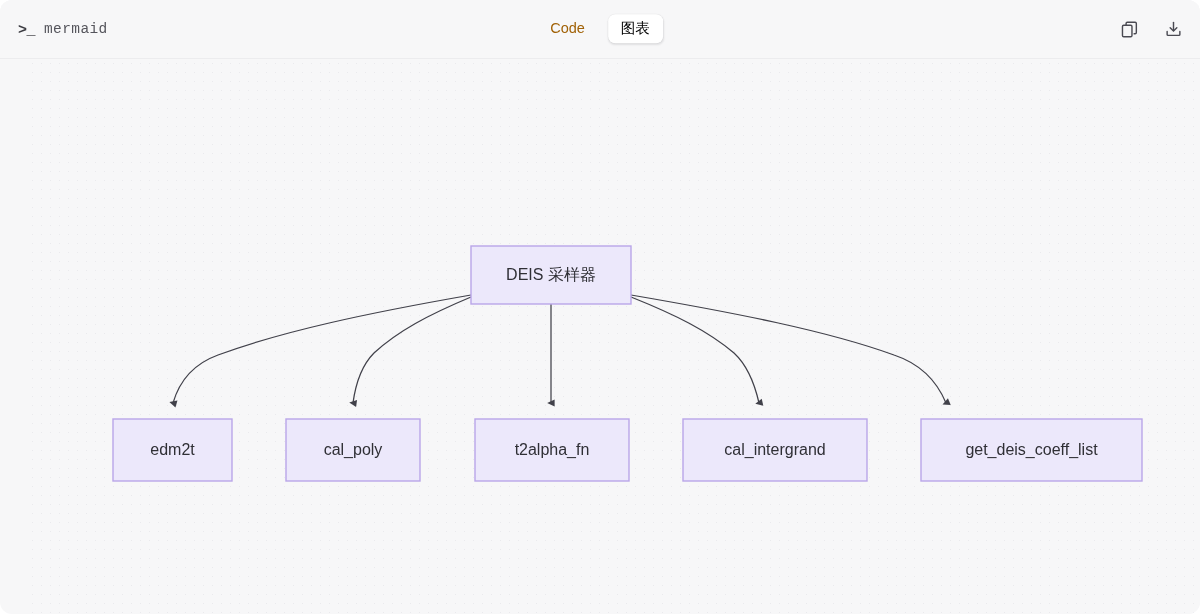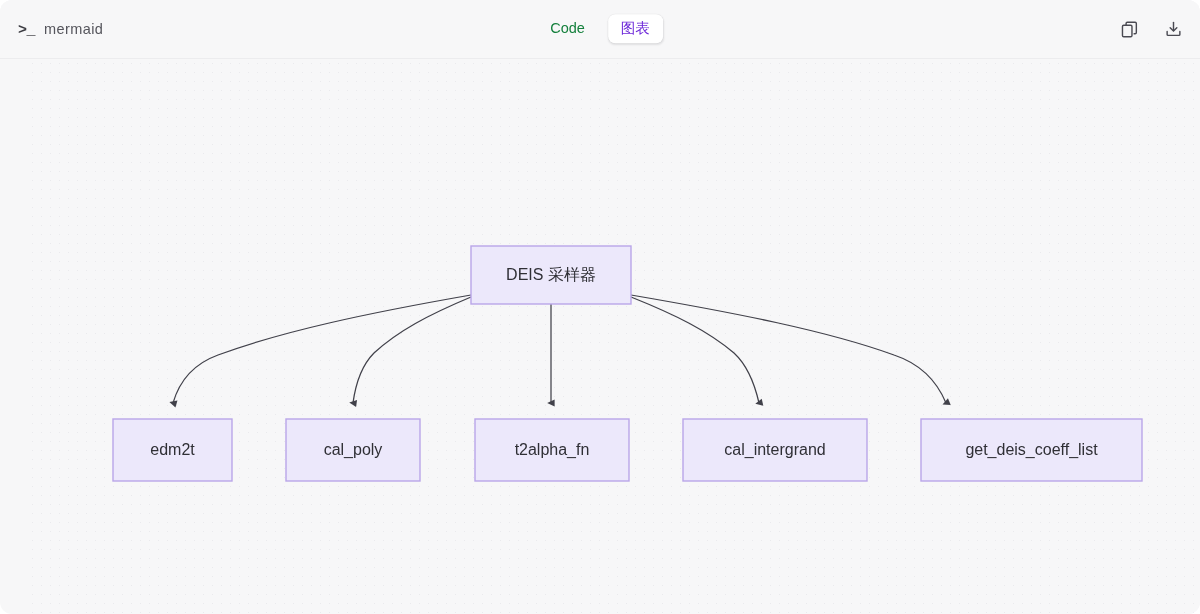--- a/index.html
+++ b/index.html
@@ -49,49 +49,49 @@
     font-family: "Liberation Mono", monospace;
     font-size: 15px;
     font-weight: bold;
     color: #3c3c42;
     letter-spacing: -0.5px;
     line-height: 1;
     position: relative;
     top: 1px;
   }
   .brand-name {
-    font-family: Liberation Sans, sans-serif;
+    font-family: Liberation Mono, monospace;
     font-size: 14.5px;
     color: #55555c;
     letter-spacing: 0.4px;
   }
 
   .tabs {
     position: absolute;
     left: 50%;
     top: 50%;
     transform: translate(-50%, -50%);
     display: flex;
     align-items: center;
     gap: 10px;
   }
   .tab {
     font-size: 14.5px;
-    color: #15803d;
+    color: #a16207;
     padding: 6px 13px;
     border-radius: 7px;
     line-height: 1.2;
     cursor: pointer;
     background: transparent;
     border: none;
     white-space: nowrap;
   }
   .tab.active {
     background: #ffffff;
-    color: #6d28d9;
+    color: #000000;
     box-shadow: 0 1px 2px rgba(16,17,26,0.10), 0 0 0 0.5px rgba(16,17,26,0.05);
   }
 
   .header-actions {
     position: absolute;
     right: 16px;
     top: 50%;
     transform: translateY(-50%);
     display: flex;
     align-items: center;

